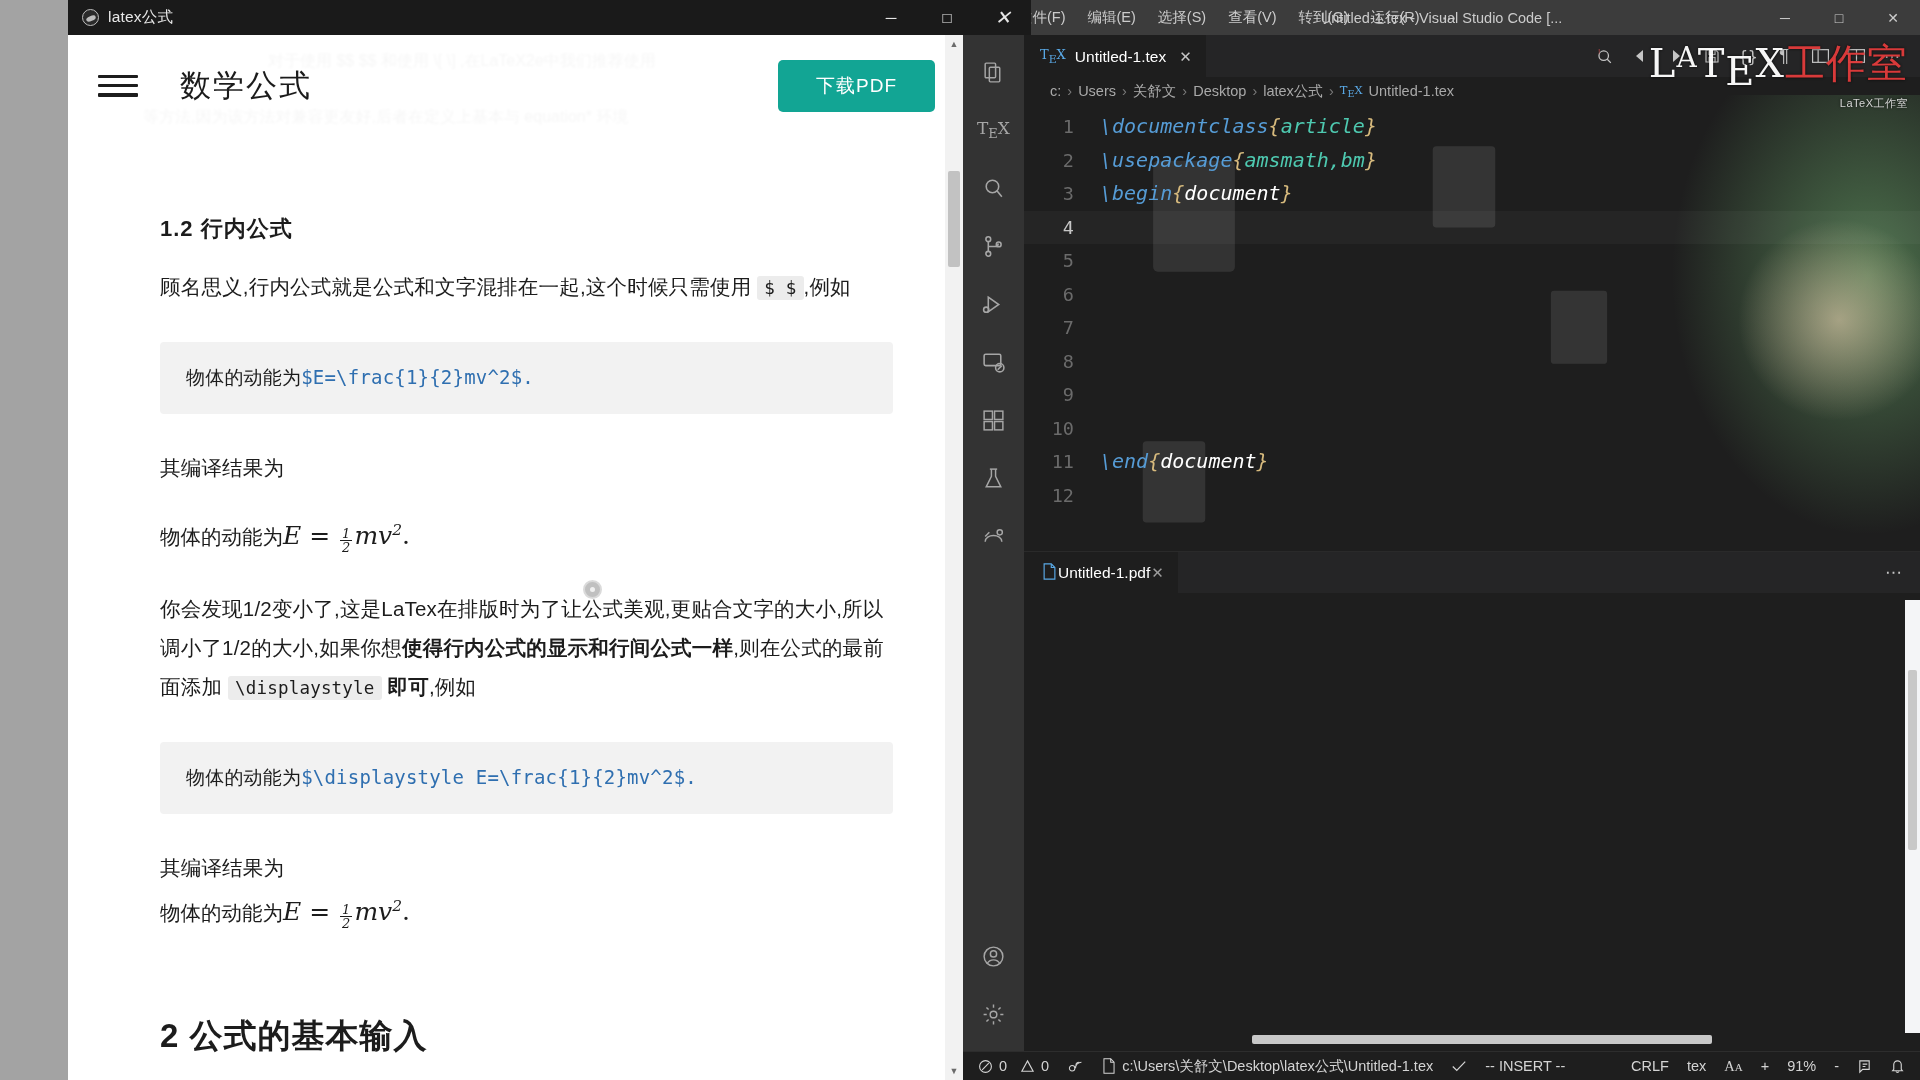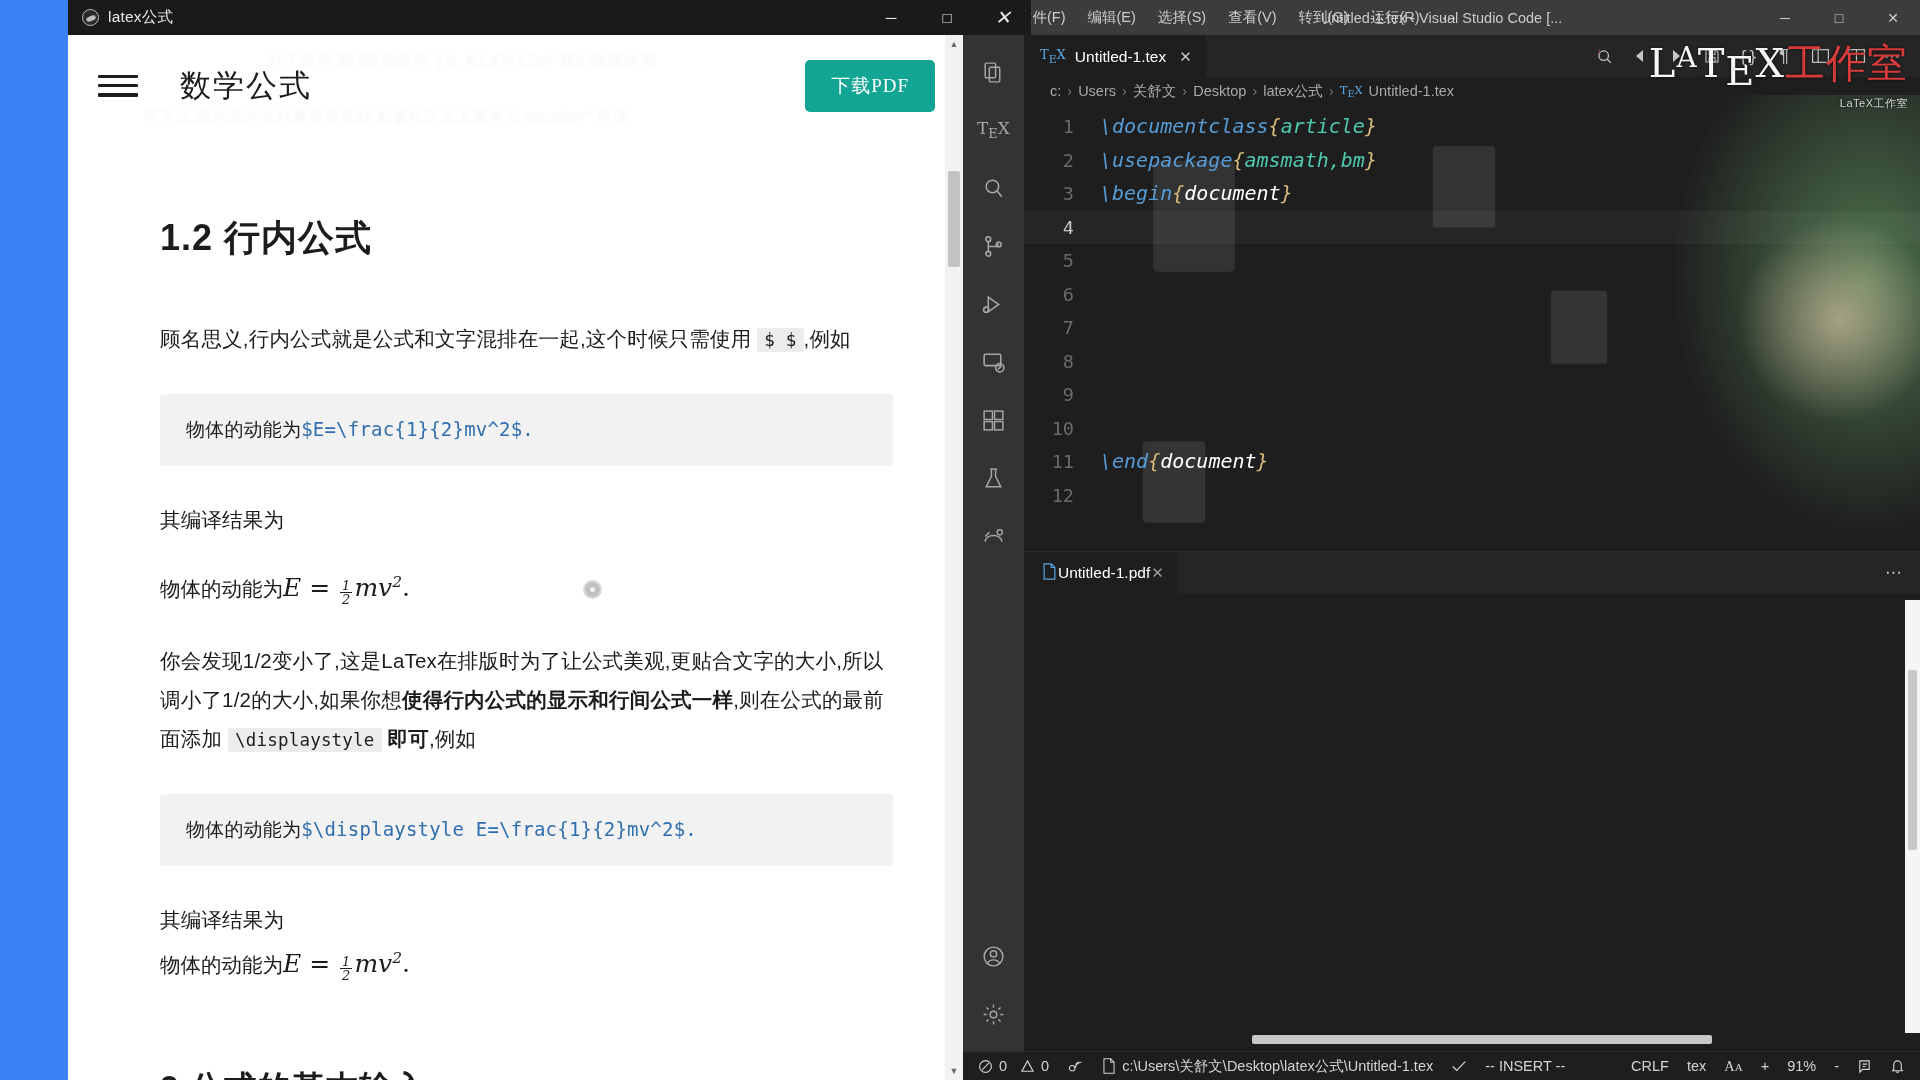--- a/index.html
+++ b/index.html
@@ -2,21 +2,21 @@
 <html><head>
 <meta charset="utf-8">
 <style>
   * { box-sizing: border-box; margin: 0; padding: 0; }
   html, body {
     width: 1920px; height: 1080px;
     overflow: hidden;
     background: #000;
     font-family: "Liberation Sans", sans-serif;
   }
-  #root { position: relative; width: 1584px; height: 1080px; background: #3b82f6; }
+  #root { position: relative; width: 1584px; height: 1080px; background: #a3a3a3; }
 
   
   #browser-window {
     position: absolute; left: 68px; top: 0; width: 895px; height: 1080px;
     background: #ffffff;
   }
   #browser-titlebar {
     height: 35px; background: #1a1a1a; color: #e8e8e8;
     display: flex; align-items: center; padding-left: 14px; gap: 9px;
   }
@@ -46,35 +46,35 @@
     background: rgba(255,255,255,0.80);
     display: flex; align-items: center; padding: 0 26px 0 30px;
     z-index: 4;
   }
   #hamburger { width: 40px; height: 30px; display: flex; flex-direction: column;
                justify-content: space-between; padding: 4px 0; cursor: pointer; }
   #hamburger i { display: block; height: 3.2px; background: #1d1d1d; border-radius: 1px; }
   #doc-title { font-size: 31px; color: #1b1b1b; margin-left: 42px; letter-spacing: 2px; font-weight: 400; }
   #download-pdf {
     margin-left: auto; background: #12a594; color: #fff; border: none;
-    font-size: 19px; padding: 13px 26px; border-radius: 5px; cursor: pointer;
-    font-family: Liberation Serif, serif; letter-spacing: 1px;
+    font-size: 19px; padding: 13px 38px; border-radius: 5px; cursor: pointer;
+    font-family: Liberation Sans, sans-serif; letter-spacing: 1px;
   }
 
   
   #header-shadow { position: absolute; left: 0; top: 101px; right: 18px; height: 18px;
                    background: #fff; z-index: 3; }
 
   
   #doc-content {
     position: absolute; left: 0; top: 119px; right: 18px; bottom: 0;
     padding: 60px 52px 0 92px; background: #fff; overflow: hidden;
     color: #1c1c1c;
   }
-  h2.sec { font-size: 36px; font-weight: 700; letter-spacing: 1px; margin-bottom: 56px; }
+  h2.sec { font-size: 22px; font-weight: 700; letter-spacing: 1px; margin-bottom: 23px; }
   h2.sec2 { font-size: 33px; font-weight: 700; letter-spacing: 1px; margin-top: 84px; }
   p.para { font-size: 20.5px; line-height: 39px; margin: 0 0 34px 0; letter-spacing: .2px; }
   p.para.tight { margin-bottom: 10px; }
   code.inline {
     background: #ececec; border-radius: 3px; padding: 2px 7px;
     font-family: "DejaVu Sans Mono", monospace; font-size: 17.5px;
   }
   .codeblock {
     background: #f2f2f2; border-radius: 4px; padding: 23px 26px;
     font-family: "DejaVu Sans Mono", monospace; font-size: 19px;

